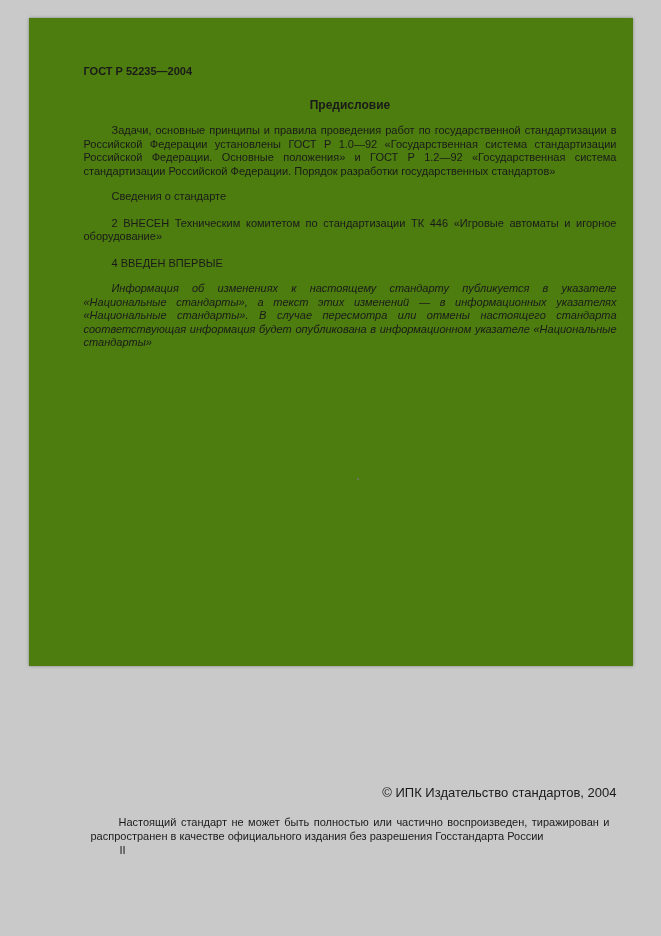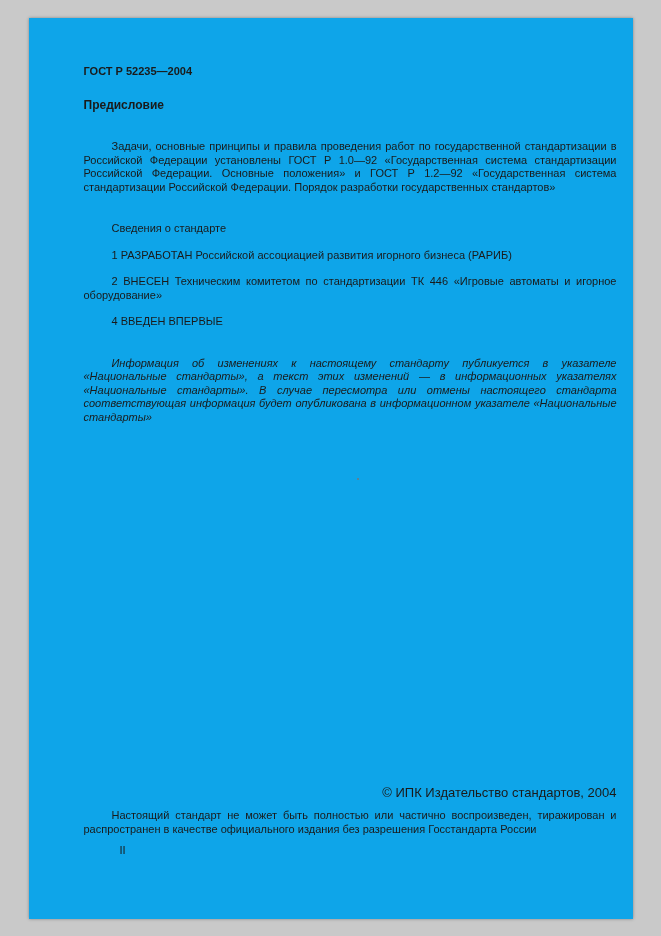--- a/index.html
+++ b/index.html
@@ -8,40 +8,41 @@
     width: 661px;
     height: 936px;
     background: #c9c9c9;
     font-family: "Liberation Sans", "DejaVu Sans", sans-serif;
     color: #1a1a1a;
     overflow: hidden;
   }
   .page {
     position: relative;
     width: 604px;
-    height: 901px;
+    height: 648px;
     margin: 18px auto 0;
-    background: #0ea5e9;
+    background: #4d7c0f;
     box-shadow: 0 0 3px rgba(0,0,0,0.35);
   }
   .content {
     padding: 47px 16px 0 55px;
   }
   .running-head {
     margin: 0;
     font-size: 11px;
     font-weight: bold;
   }
   .title {
     margin: 21px 0 0;
     font-size: 12px;
     font-weight: bold;
+    text-align: center;
   }
   .para {
-    margin: 28px 0 0;
+    margin: 12px 0 0;
     font-size: 11px;
     line-height: 13.5px;
   }
   .item { margin-top: 13px; }
   .indent { text-indent: 28px; }
   .justify { text-align: justify; }
   .bold { font-weight: normal; }
   .italic { font-style: italic; }
   .speck {
     position: absolute;
@@ -54,21 +55,21 @@
   }
   .copyright {
     position: absolute;
     margin: 0;
     right: 16px;
     top: 767px;
     font-size: 13px;
   }
   .restriction {
     position: absolute;
-    margin: 0;
+    margin: 7px;
     left: 55px;
     right: 16px;
     top: 791px;
     font-size: 11px;
     line-height: 13.5px;
   }
   .page-number {
     position: absolute;
     margin: 0;
     left: 55px;
@@ -79,21 +80,20 @@
 </style>
 </head>
 <body>
 
 <div class="page">
   <div class="content">
     <p class="running-head">ГОСТ Р 52235—2004</p>
     <h1 class="title">Предисловие</h1>
     <p class="para indent justify">Задачи, основные принципы и правила проведения работ по государственной стандартизации в Российской Федерации установлены ГОСТ Р 1.0—92 «Государственная система стандартизации Российской Федерации. Основные положения» и ГОСТ Р 1.2—92 «Государственная система стандартизации Российской Федерации. Порядок разработки государственных стандартов»</p>
     <p class="para indent bold">Сведения о стандарте</p>
-    <p class="para item indent justify">1  РАЗРАБОТАН Российской ассоциацией развития игорного бизнеса (РАРИБ)</p>
     <p class="para item indent justify">2  ВНЕСЕН Техническим комитетом по стандартизации ТК 446 «Игровые автоматы и игорное оборудование»</p>
     <p class="para item indent justify">4  ВВЕДЕН ВПЕРВЫЕ</p>
     <p class="para indent justify italic">Информация об изменениях к настоящему стандарту публикуется в указателе «Национальные стандарты», а текст этих изменений — в информационных указателях «Национальные стандарты». В случае пересмотра или отмены настоящего стандарта соответствующая информация будет опубликована в информационном указателе «Национальные стандарты»</p>
   </div>
 
   <div class="speck"></div>
 
   <p class="copyright">© ИПК Издательство стандартов, 2004</p>
   <p class="restriction indent justify">Настоящий стандарт не может быть полностью или частично воспроизведен, тиражирован и распространен в качестве официального издания без разрешения Госстандарта России</p>
   <p class="page-number">II</p>

